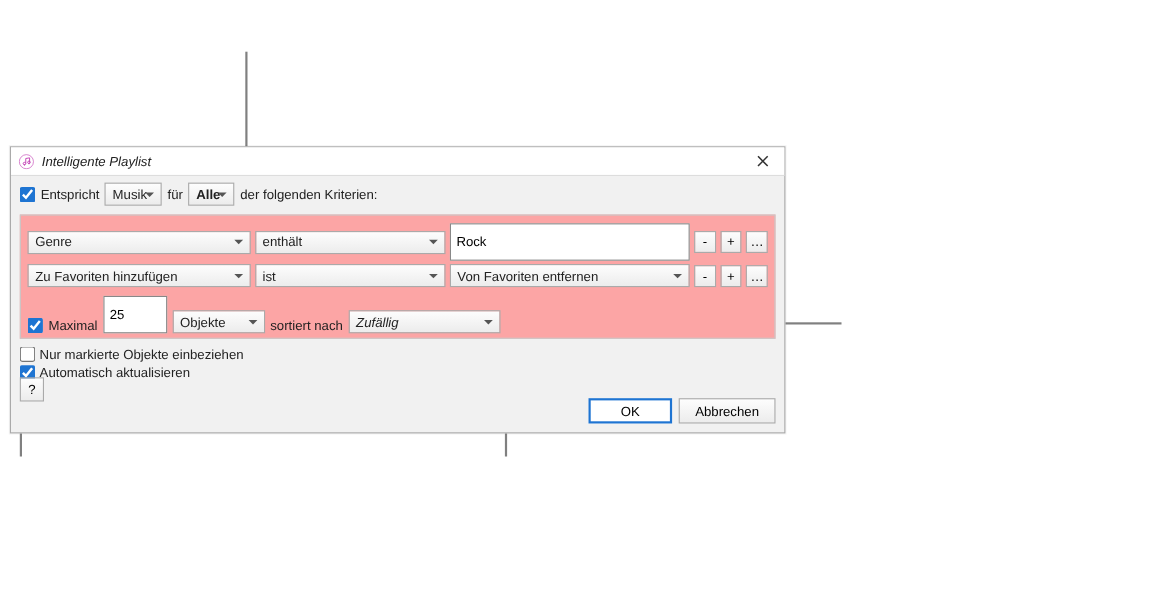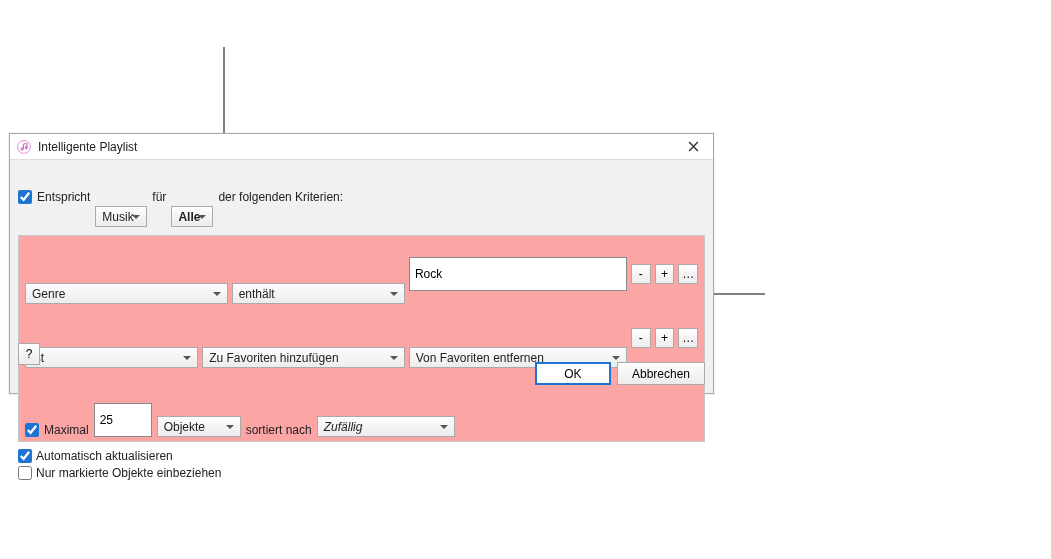--- a/index.html
+++ b/index.html
@@ -28,20 +28,21 @@
     box-shadow: 0 0 0 1px rgba(0,0,0,0.05);
   }
   .titlebar {
     height: 26px;
     background: #fff;
     border-bottom: 1px solid #ddd;
     display: flex;
     align-items: center;
     padding: 0 6px;
     position: relative;
+    font-style: italic;
   }
   .titlebar .app-icon {
     width: 16px; height: 16px;
     margin-right: 6px;
     display: inline-flex;
     align-items: center;
     justify-content: center;
   }
   .titlebar .title { font-size: 12px; }
   .close-btn {
@@ -134,21 +135,20 @@
   .select {
     position: relative;
     height: 21px;
     border: 1px solid #aaa;
     background: linear-gradient(#fdfdfd,#ececec);
     display: inline-flex;
     align-items: center;
     padding: 0 18px 0 6px;
     font-size: 12px;
     cursor: pointer;
-    margin-top: 40px;
   }
   .select::after {
     content: "";
     position: absolute;
     right: 6px; top: 50%;
     margin-top: -2px;
     border-left: 4px solid transparent;
     border-right: 4px solid transparent;
     border-top: 4px solid #555;
   }
@@ -226,25 +226,25 @@
       <div class="select w-field2">
         <span>enthält</span>
       </div>
       <input class="text-input w-value" value="Rock" style="">
       <button class="small-btn">-</button>
       <button class="small-btn">+</button>
       <button class="small-btn">…</button>
     </div>
 
     <div class="rule-row">
+      <div class="select w-field">
+        <span>Zu Favoriten hinzufügen</span>
+      </div>
       <div class="select w-field2">
         <span>ist</span>
-      </div>
-      <div class="select w-field">
-        <span>Zu Favoriten hinzufügen</span>
       </div>
       <div class="select w-value">
         <span>Von Favoriten entfernen</span>
       </div>
       <button class="small-btn">-</button>
       <button class="small-btn">+</button>
       <button class="small-btn">…</button>
     </div>
 
     <div class="limit-row">
@@ -256,26 +256,26 @@
       </div>
       <span>sortiert nach</span>
       <div class="select w-sort">
         <span>Zufällig</span>
       </div>
     </div>
   </div>
 
   <div class="checks">
     <div class="check-line">
+      <input type="checkbox" style="">
+      <span>Nur markierte Objekte einbeziehen</span>
+    </div>
+    <div class="check-line">
       <input type="checkbox" checked="" style="">
       <span>Automatisch aktualisieren</span>
-    </div>
-    <div class="check-line">
-      <input type="checkbox" style="">
-      <span>Nur markierte Objekte einbeziehen</span>
     </div>
   </div>
 
   <div class="footer">
     <button class="help-btn">?</button>
     <div style="display:flex; gap:6px;">
       <button class="btn primary">OK</button>
       <button class="btn">Abbrechen</button>
     </div>
   </div>

